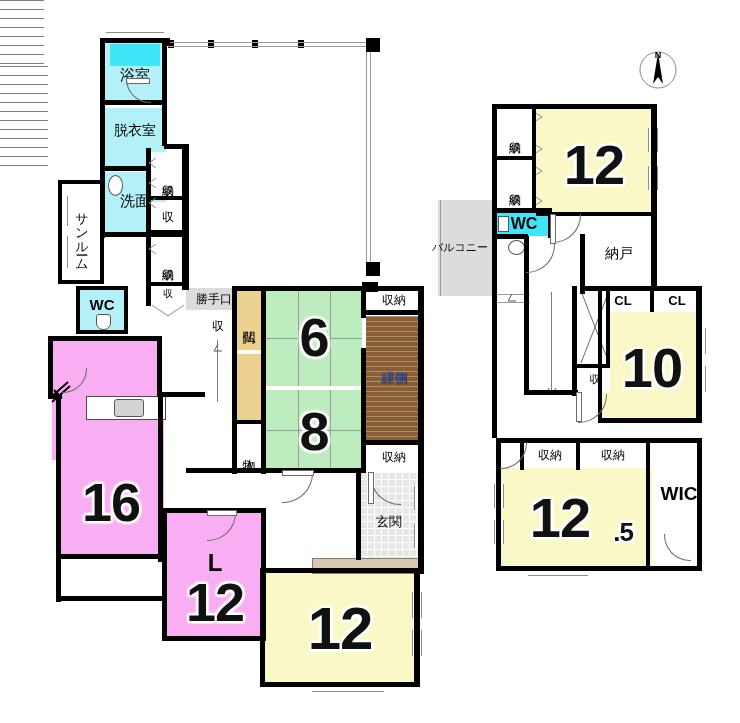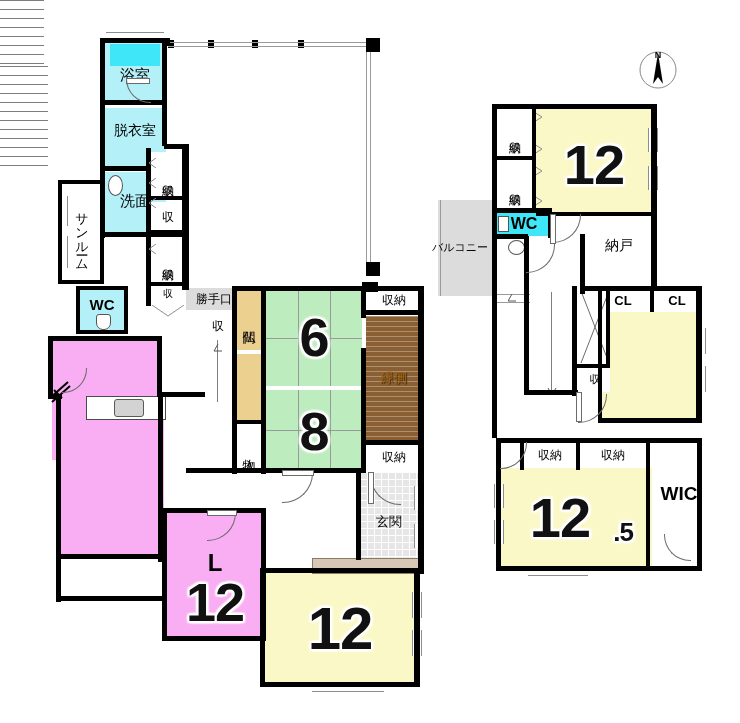--- a/index.html
+++ b/index.html
@@ -153,26 +153,27 @@
 
     <div class="rm f-green" style="left:266px;top:390px;width:96px;height:82px;"></div>
     <div class="thin" style="left:266px;top:430px;width:96px;height:1px;"></div>
     <div style="position:absolute;left:298px;top:390px;width:1px;height:82px;background:#9a9a9a;"></div>
     <div style="position:absolute;left:330px;top:390px;width:1px;height:82px;background:#9a9a9a;"></div>
     <div class="lbl big" style="left:266px;top:396px;width:96px;height:72px;">8</div>
 
     <div class="rm f-white" style="left:366px;top:288px;width:56px;height:24px;"></div>
     <div class="lbl jp" style="left:366px;top:289px;width:56px;height:22px;font-size:12px;">収納</div>
     <div class="wood" style="position:absolute;left:366px;top:316px;width:56px;height:124px;"></div>
-    <div class="lbl jp" style="left:366px;top:368px;width:56px;height:20px;font-size:13px;color:#a16207;text-shadow:1px 1px 1px #3a2612;">緑側</div>
+    <div class="lbl jp" style="left:366px;top:368px;width:56px;height:20px;font-size:13px;color:#1d4ed8;text-shadow:1px 1px 1px #3a2612;">緑側</div>
     <div class="rm f-white" style="left:366px;top:444px;width:56px;height:26px;"></div>
     <div class="lbl jp" style="left:366px;top:446px;width:56px;height:22px;font-size:12px;">収納</div>
 
     <div class="rm f-pink" style="left:52px;top:340px;width:106px;height:120px;"></div>
     <div class="rm f-pink" style="left:60px;top:396px;width:104px;height:160px;"></div>
+    <div class="lbl big" style="left:66px;top:478px;width:90px;height:50px;">16</div>
 
     <div style="position:absolute;left:86px;top:396px;width:78px;height:22px;background:#fff;border:1px solid #4a4a4a;"></div>
     <div style="position:absolute;left:114px;top:399px;width:28px;height:16px;background:#d3d3d3;border:1px solid #5a5a5a;border-radius:3px;"></div>
 
     <div class="chev" style="left:48px;top:378px;">
       <svg width="24" height="26">
         <line x1="2" y1="20" x2="20" y2="4" stroke="#000" stroke-width="2"></line>
         <line x1="4" y1="24" x2="22" y2="8" stroke="#000" stroke-width="2"></line>
         <line x1="6" y1="12" x2="14" y2="20" stroke="#000" stroke-width="2"></line>
       </svg>
@@ -327,38 +328,39 @@
           <polyline points="0,0 8,5 0,10" fill="none" stroke="#8d8d8d" stroke-width="1"></polyline>
         </svg>
       </div>
 
     <div class="rm f-cyan2" style="left:496px;top:212px;width:52px;height:24px;"></div>
     <div class="lbl b" style="left:500px;top:212px;width:48px;height:24px;font-size:16px;">WC</div>
     <div style="position:absolute;left:498px;top:216px;width:9px;height:14px;background:#fff;border:1px solid #555;"></div>
     <div style="position:absolute;left:508px;top:240px;width:15px;height:13px;border:1px solid #555;border-radius:50%;background:#fff;"></div>
 
     <div class="rm f-white" style="left:584px;top:238px;width:70px;height:52px;"></div>
-    <div class="lbl jp" style="left:584px;top:236px;width:70px;height:20px;font-size:14px;font-family:Liberation Serif, serif;">納戸</div>
+    <div class="lbl jp" style="left:584px;top:243px;width:70px;height:20px;font-size:14px;">納戸</div>
 
     <div class="rm f-white" style="left:600px;top:290px;width:46px;height:22px;"></div>
     <div class="lbl b" style="left:600px;top:291px;width:46px;height:20px;font-size:13px;">CL</div>
     <div class="rm f-white" style="left:654px;top:290px;width:46px;height:22px;"></div>
     <div class="lbl b" style="left:654px;top:291px;width:46px;height:20px;font-size:13px;">CL</div>
     <div class="chev" style="left:602px;top:312px;">
         <svg width="44" height="11">
           <polyline points="2,0 12,10 22,0 32,10 42,0" fill="none" stroke="#8d8d8d" stroke-width="1"></polyline>
         </svg>
       </div>
     <div class="chev" style="left:656px;top:312px;">
         <svg width="44" height="11">
           <polyline points="2,0 12,10 22,0 32,10 42,0" fill="none" stroke="#8d8d8d" stroke-width="1"></polyline>
         </svg>
       </div>
 
     <div class="rm f-yellow" style="left:602px;top:312px;width:98px;height:110px;"></div>
+    <div class="lbl big" style="left:604px;top:330px;width:96px;height:76px;font-size:56px;">10</div>
     <div class="winv" style="left:696px;top:328px;width:8px;height:26px;"></div>
     <div class="winv" style="left:696px;top:366px;width:8px;height:26px;"></div>
 
     <div class="stairv" style="left:528px;top:290px;width:48px;height:104px;"></div>
     <div style="position:absolute;left:551px;top:292px;width:1px;height:100px;background:#7d7d7d;"></div>
     <div style="position:absolute;left:547px;top:382px;">
       <svg width="10" height="10">
           <polyline points="1,2 5,9 9,2" fill="none" stroke="#555" stroke-width="1"></polyline>
         </svg>
     </div>

